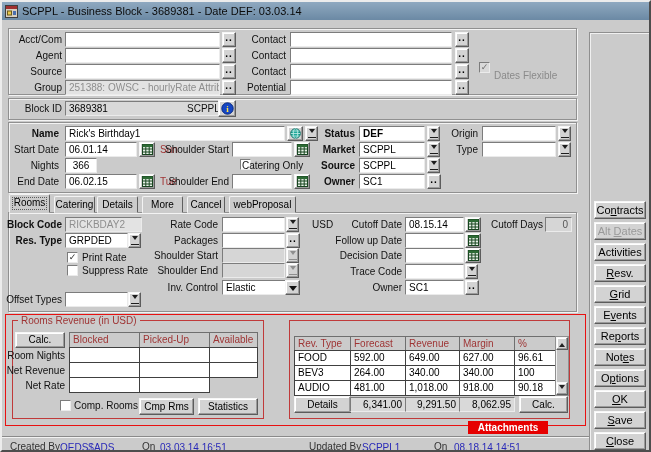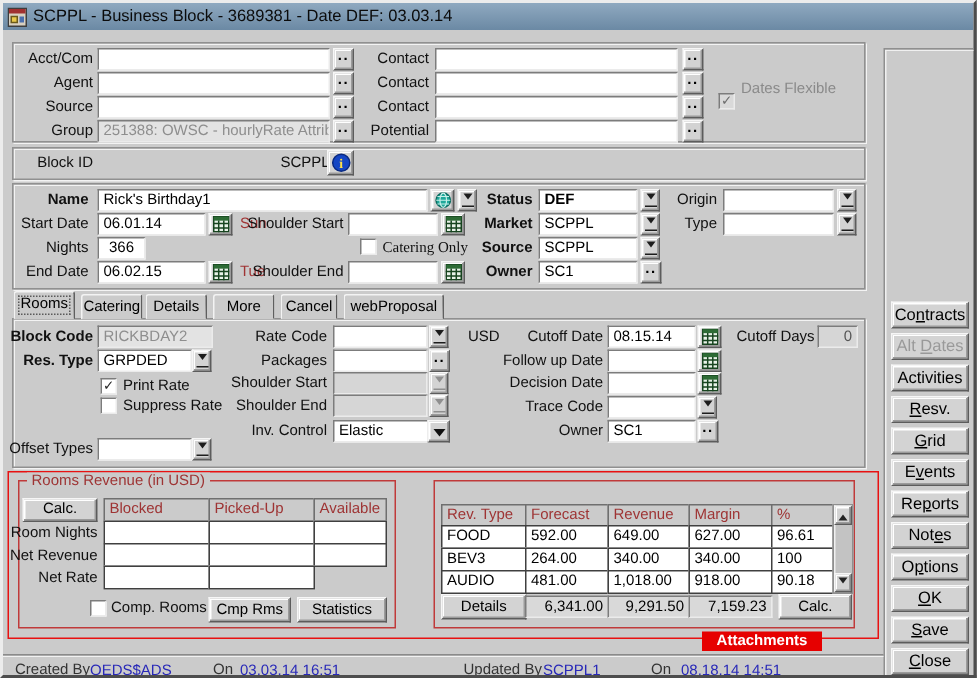--- a/index.html
+++ b/index.html
@@ -109,24 +109,25 @@
   <div class="btn" style="left:453px;top:62px;width:14px;height:15px;">
       <span class="dots">..</span>
     </div>
   <span class="lbl r" style="left:234px;top:80px;width:50px;">Potential</span>
   <div class="fld" style="left:288px;top:78px;width:162px;"></div>
   <div class="btn" style="left:453px;top:78px;width:14px;height:15px;">
       <span class="dots">..</span>
     </div>
 
   <span class="cb dis" style="left:477px;top:60px;">✓</span>
-  <span class="lbl" style="left:492px;top:52px;color:#8a8a8a;">Dates Flexible</span>
+  <span class="lbl" style="left:492px;top:68px;color:#8a8a8a;">Dates Flexible</span>
 
   <div class="frame" style="left:6px;top:96px;width:569px;height:22px;"></div>
   <span class="lbl r" style="left:5px;top:101px;width:55px;">Block ID</span>
+  <div class="fld gray" style="left:63px;top:99px;width:155px;">3689381</div>
   <span class="lbl" style="left:185px;top:101px;">SCPPL</span>
   <div class="btn" style="left:216px;top:98px;width:18px;height:17px;">
     <span style="display:inline-flex;">
       <svg width="13" height="13">
           <circle cx="6.5" cy="6.5" r="5.7" fill="#1546c4" stroke="#0a2a80"></circle>
           <text x="6.5" y="10" font-size="9" font-weight="bold" fill="#ffe24a" text-anchor="middle" font-family="Liberation Serif, serif">i</text>
         </svg>
     </span>
   </div>
 
@@ -201,21 +202,21 @@
   <div class="btn" style="left:556px;top:140px;width:13px;height:15px;">
       <span class="lovwrap">
         <span class="tri"></span>
         <span class="bar"></span>
       </span>
     </div>
 
   <span class="lbl r" style="left:7px;top:158px;width:50px;">Nights</span>
   <div class="fld ctr" style="left:63px;top:156px;width:32px;">366</div>
   <span class="cb" style="left:238px;top:157px;"></span>
-  <span class="lbl" style="left:253px;top:158px;font-family:Liberation Serif, serif;">Catering Only</span>
+  <span class="lbl" style="left:240px;top:158px;">Catering Only</span>
   <span class="lbl r b" style="left:313px;top:158px;width:40px;">Source</span>
   <div class="fld" style="left:357px;top:156px;width:66px;">SCPPL</div>
   <div class="btn" style="left:425px;top:156px;width:13px;height:15px;">
       <span class="lovwrap">
         <span class="tri"></span>
         <span class="bar"></span>
       </span>
     </div>
 
   <span class="lbl r" style="left:7px;top:174px;width:50px;">End Date</span>
@@ -425,21 +426,21 @@
     <div class="btn" style="left:0px;top:45px;width:12px;height:13px;">
         <span class="tri-dn"></span>
       </div>
   </div>
 
   <div class="btn" style="left:292px;top:394px;width:57px;height:17px;">
       <span>Details</span>
     </div>
   <div class="fld gray num" style="left:348px;top:395px;width:56px;">6,341.00</div>
   <div class="fld gray num" style="left:403px;top:395px;width:55px;">9,291.50</div>
-  <div class="fld gray num" style="left:457px;top:395px;width:56px;">7,159.23</div>
+  <div class="fld gray num" style="left:457px;top:395px;width:56px;">8,062.95</div>
   <div class="btn" style="left:517px;top:394px;width:49px;height:17px;">
       <span>Calc.</span>
     </div>
 
   <div class="badge" style="left:466px;top:419px;width:80px;height:13px;">Attachments</div>
 
   <div class="panel" style="left:587px;top:30px;width:62px;height:420px;"></div>
   <div class="btn side" style="left:592px;top:199px;width:52px;height:18px;">
       <span>Co<u>n</u>tracts</span>
     </div>

